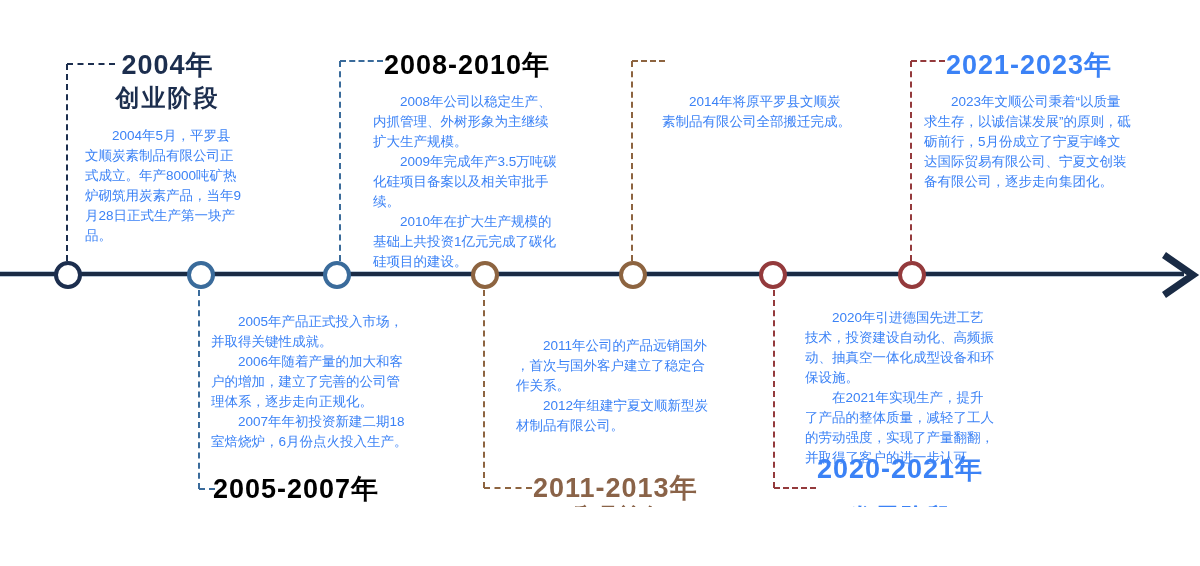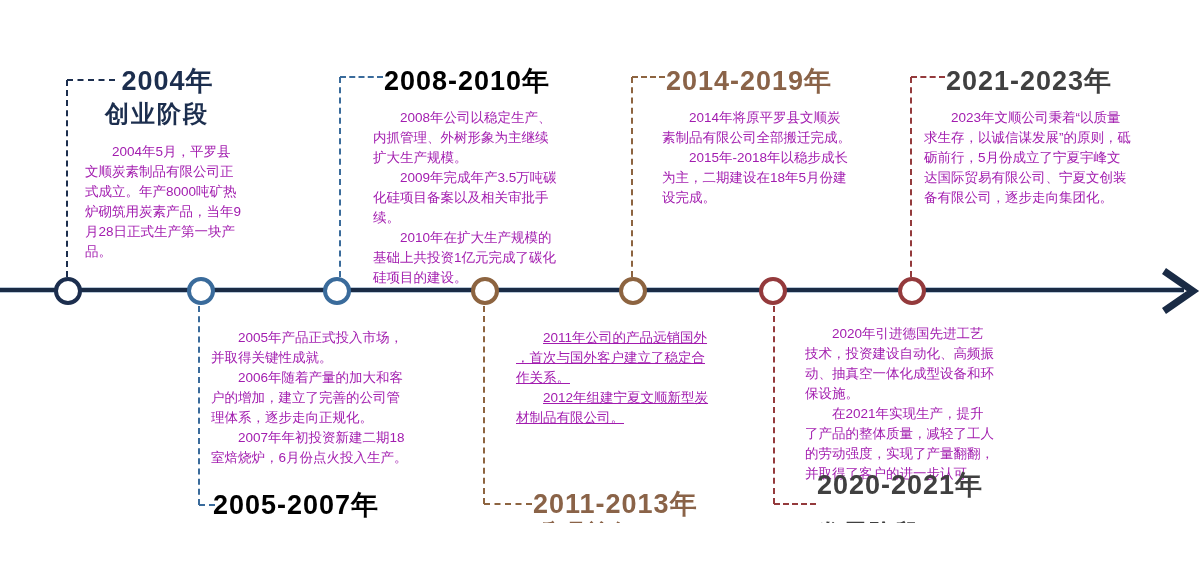--- a/index.html
+++ b/index.html
@@ -1,17 +1,17 @@
 <!DOCTYPE html>
 <html><head>
 <meta charset="utf-8">
 <style>
   html,body{margin:0;padding:0;background:#ffffff;}
   .canvas{position:relative;width:1200px;height:507px;background:#ffffff;overflow:hidden;
-          font-family:"Liberation Sans","DejaVu Sans",sans-serif;margin-top:16px;}
+          font-family:"Liberation Sans","DejaVu Sans",sans-serif;}
   
   .axis{position:absolute;left:0;top:271;width:1184px;height:4px;background:#1a2b45;
         border-top:1px solid #b9c8d8;border-bottom:1px solid #b9c8d8;top:271px;}
   .arrow{position:absolute;left:1156px;top:249px;}
   
   .node{position:absolute;top:261px;width:20px;height:20px;border-radius:50%;
         background:#ffffff;border:4px solid #000;box-sizing:content-box;}
   .n0{left:54px;border-color:#1c2e4e;}
   .n1{left:187px;border-color:#3a6b9b;}
   .n2{left:323px;border-color:#3a6b9b;}
@@ -35,40 +35,40 @@
   .h1{left:199px;top:488px;width:16px;}
   .h2{left:340px;top:60px;width:43px;}
   .h3{left:484px;top:487px;width:48px;}
   .h4{left:632px;top:60px;width:33px;}
   .h5{left:774px;top:487px;width:42px;}
   .h6{left:911px;top:60px;width:34px;}
   
   .title{position:absolute;margin:0;font-weight:700;font-size:27px;line-height:30px;
          letter-spacing:1px;white-space:nowrap;}
   .subtitle{position:absolute;margin:0;font-weight:700;font-size:24px;line-height:28px;
-            letter-spacing:2px;text-align:left;white-space:nowrap;}
-  .c-navy{color:#1c2e4e;} .c-blue{color:#000000;} .c-brown{color:#8a6348;} .c-red{color:#404040;}
+            letter-spacing:2px;text-align:center;white-space:nowrap;}
+  .c-navy{color:#1c2e4e;} .c-blue{color:#000000;} .c-brown{color:#8a6348;} .c-red{color:#3b82f6;}
   .t0{left:105px;top:50px;width:125px;text-align:center;}
   .s0{left:105px;top:84px;width:125px;}
   .t1{left:213px;top:474px;}
   .t2{left:384px;top:50px;}
   .t3{left:533px;top:473px;}
   .s3{left:533px;top:503px;width:168px;}
   .t4{left:666px;top:50px;}
   .t5{left:817px;top:454px;}
   .s5{left:817px;top:503px;width:168px;}
   .t6{left:946px;top:50px;}
   
-  .body{position:absolute;color:#a21caf;}
+  .body{position:absolute;color:#3b82f6;}
   .body p{margin:0;text-indent:2em;font-size:13.5px;line-height:20px;
           word-break:break-all;line-break:anywhere;}
   .b0{left:85px;top:126px;width:158px;}
   .b1{left:211px;top:312px;width:198px;}
   .b2{left:373px;top:92px;width:186px;}
-  .b3{left:516px;top:312px;width:194px;text-decoration:underline;}
+  .b3{left:516px;top:336px;width:194px;}
   .b4{left:662px;top:92px;width:192px;}
   .b5{left:805px;top:308px;width:192px;}
   .b6{left:924px;top:92px;width:208px;}
 </style>
 </head>
 <body>
 
 <div class="canvas">
 
   <div class="axis"></div>
@@ -119,24 +119,22 @@
     <p>2010年在扩大生产规模的基础上共投资1亿元完成了碳化硅项目的建设。</p>
   </div>
 
   <div class="body b3">
     <p>2011年公司的产品远销国外，首次与国外客户建立了稳定合作关系。</p>
     <p>2012年组建宁夏文顺新型炭材制品有限公司。</p>
   </div>
   <h2 class="title t3 c-brown">2011-2013年</h2>
   <h3 class="subtitle s3 c-brown">砥砺前行</h3>
 
-  <h2 class="title t4 c-brown">2014-2019年</h2>
   <div class="body b4">
     <p>2014年将原平罗县文顺炭素制品有限公司全部搬迁完成。</p>
-    <p>2015年-2018年以稳步成长为主，二期建设在18年5月份建设完成。</p>
   </div>
 
   <div class="body b5">
     <p>2020年引进德国先进工艺技术，投资建设自动化、高频振动、抽真空一体化成型设备和环保设施。</p>
     <p>在2021年实现生产，提升了产品的整体质量，减轻了工人的劳动强度，实现了产量翻翻，并取得了客户的进一步认可。</p>
   </div>
   <h2 class="title t5 c-red">2020-2021年</h2>
   <h3 class="subtitle s5 c-red">发展阶段</h3>
 
   <h2 class="title t6 c-red">2021-2023年</h2>

